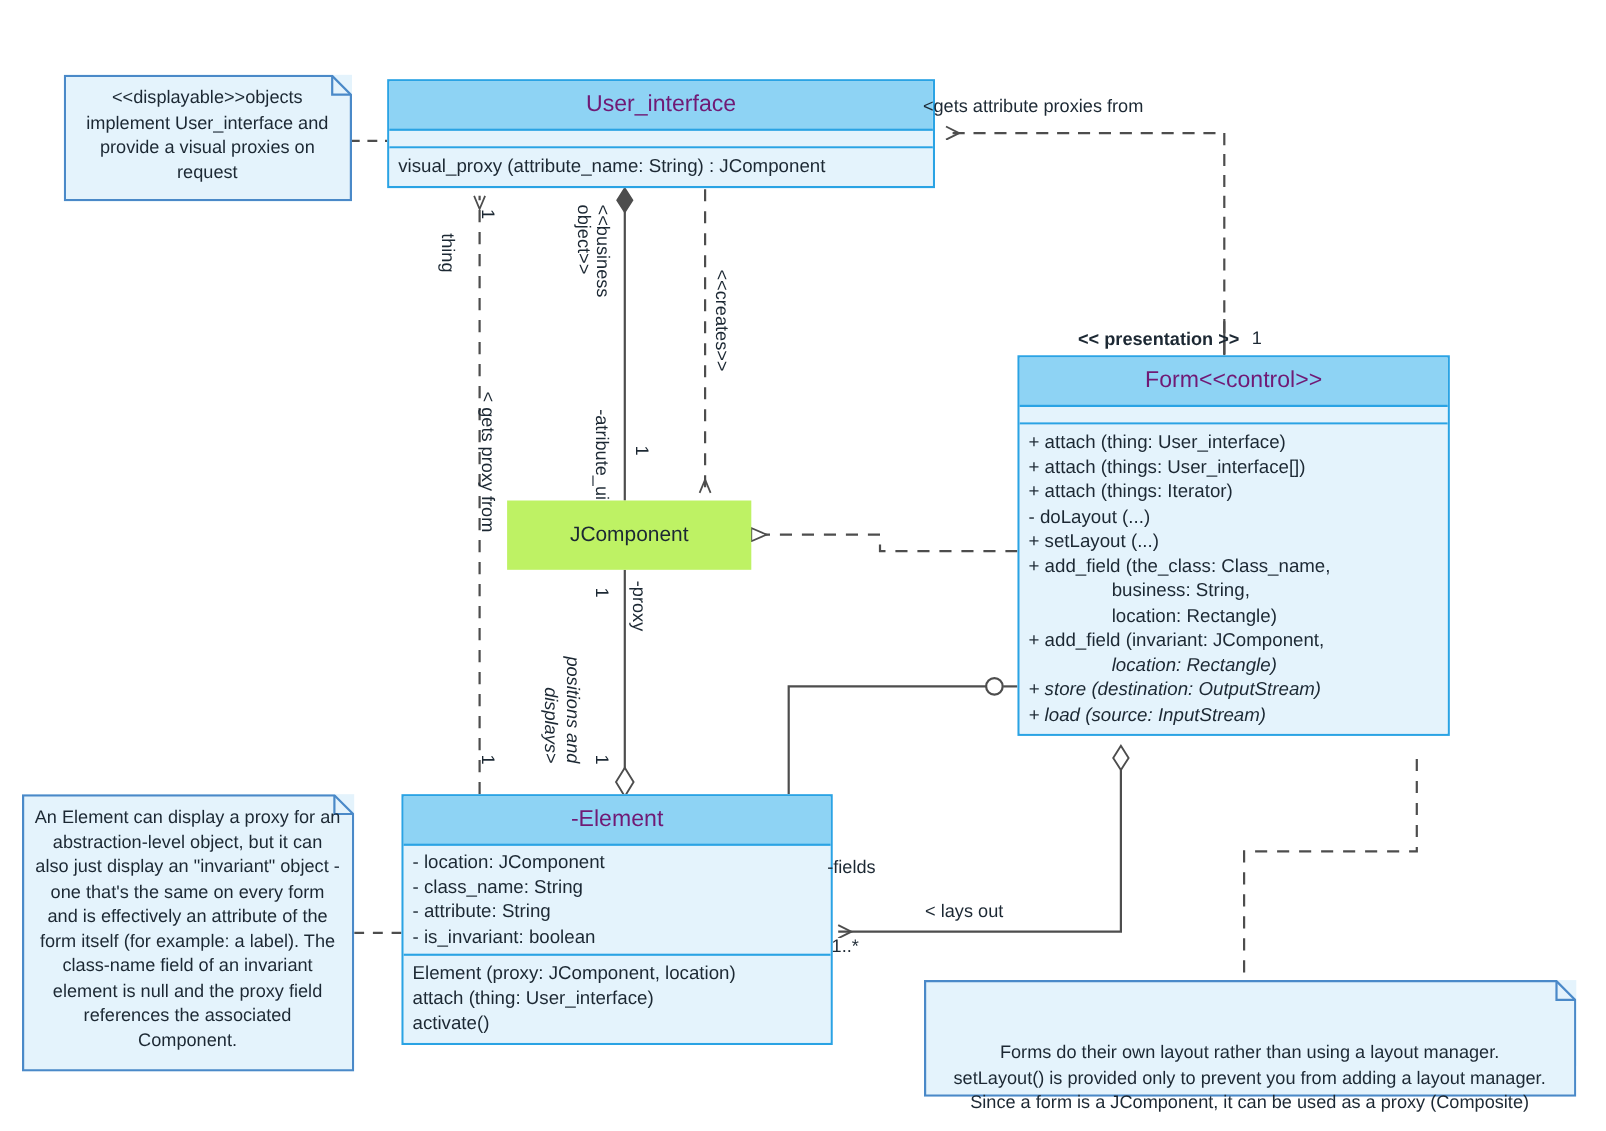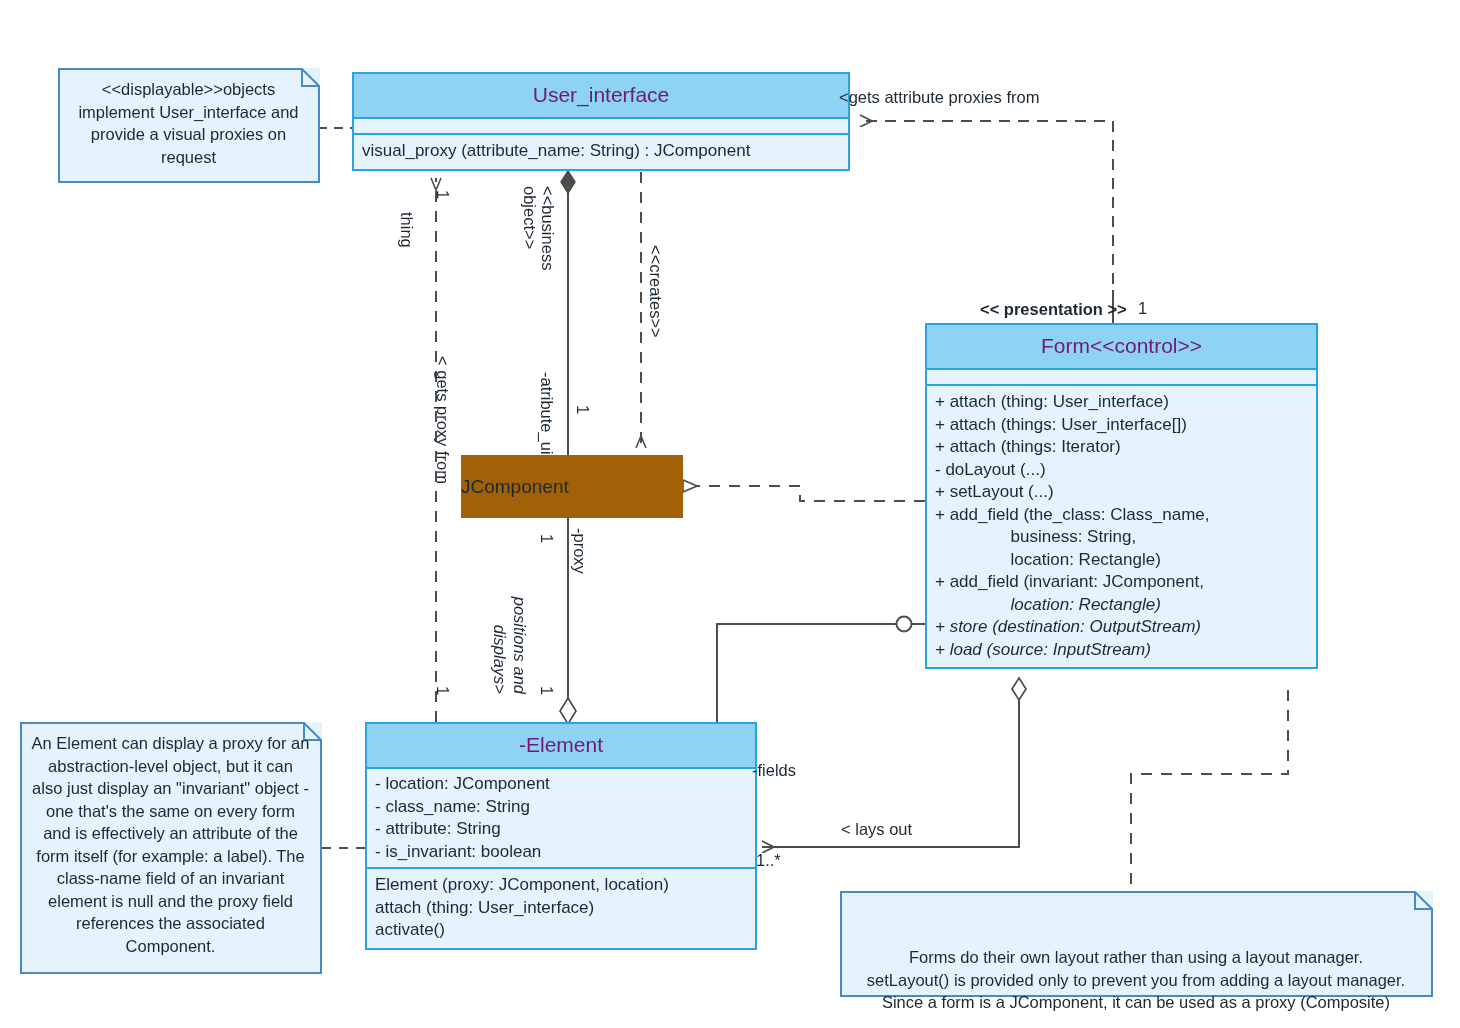--- a/index.html
+++ b/index.html
@@ -10,22 +10,22 @@
 
   
   .umlclass{position:absolute;border:2px solid #2aa3e4;box-sizing:border-box;background:#e4f3fc;}
   .uml-title{background:#8ed3f4;text-align:center;font-size:21px;padding:9px 4px 10px 4px;
              border-bottom:2px solid #2aa3e4;color:#701a75;}
   .uml-attrs{background:#e4f3fc;border-bottom:2px solid #2aa3e4;padding:4px 8px;font-size:17px;line-height:22.5px;}
   .uml-attrs.empty{height:14px;padding:0;}
   .uml-ops{background:#e4f3fc;padding:5px 8px 6px 8px;font-size:17px;line-height:22.5px;}
   .uml-ops .op{white-space:pre;}
   .op.ital{font-style:italic;}
-  .simplebox{position:absolute;background:#a16207;border:0;box-sizing:border-box;
-             display:flex;align-items:center;font-size:19px;}
+  .simplebox{position:absolute;background:#bef264;border:0;box-sizing:border-box;
+             display:flex;align-items:center;justify-content:center;font-size:19px;}
 
   
   .note{position:absolute;background:#e4f3fc;box-sizing:border-box;font-size:16.5px;line-height:22.5px;
         padding:10px 12px 10px 11px;color:#1c2833;}
   .note-body{position:relative;z-index:2;text-align:center;}
   .note svg.notefr{position:absolute;left:0;top:0;z-index:1;}
 
   
   .lbl{position:absolute;font-size:16.5px;color:#1c2833;white-space:nowrap;}
   .rot90{transform-origin:0 0;transform:rotate(90deg);}
@@ -166,17 +166,17 @@
   <div class="lbl rot90" style="left:665px;top:245px;">&lt;&lt;creates&gt;&gt;</div>
 
   <div class="lbl rot90" style="left:589px;top:528px;">-proxy</div>
   <div class="lbl rot90" style="left:556px;top:534px;">1</div>
   <div class="lbl rot90" style="left:556px;top:686px;">1</div>
   <div class="lbl rot90 ital" style="left:530px;top:584px;width:110px;white-space:normal;line-height:20px;text-align:right;">positions and displays&gt;</div>
 
   <div class="lbl bld" style="left:952px;top:300px;">&lt;&lt; presentation &gt;&gt;</div>
   <div class="lbl" style="left:1138px;top:299px;">1</div>
 
-  <div class="lbl" style="left:752px;top:761px;">-fields</div>
+  <div class="lbl" style="left:752px;top:780px;">-fields</div>
   <div class="lbl" style="left:756px;top:851px;">1..*</div>
   <div class="lbl" style="left:841px;top:820px;">&lt; lays out</div>
 
 </div>
 
 </body></html>

